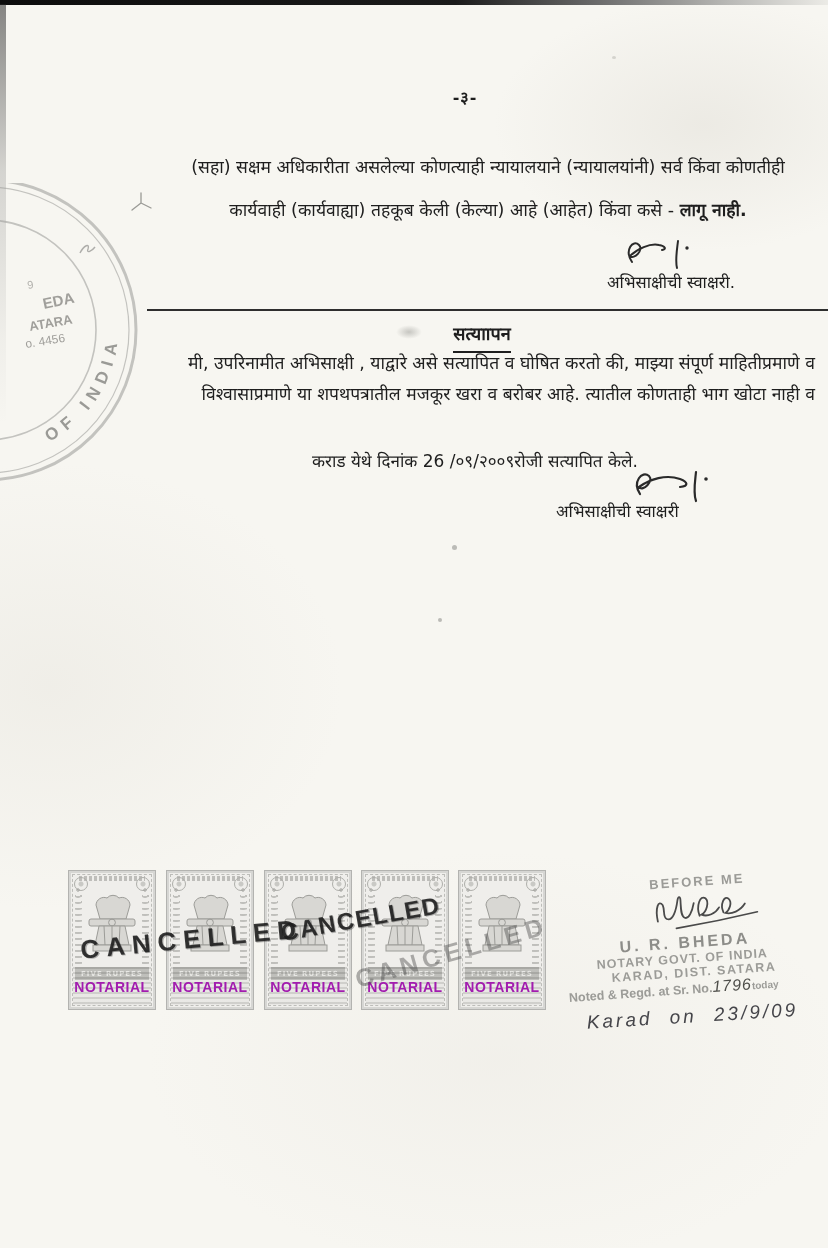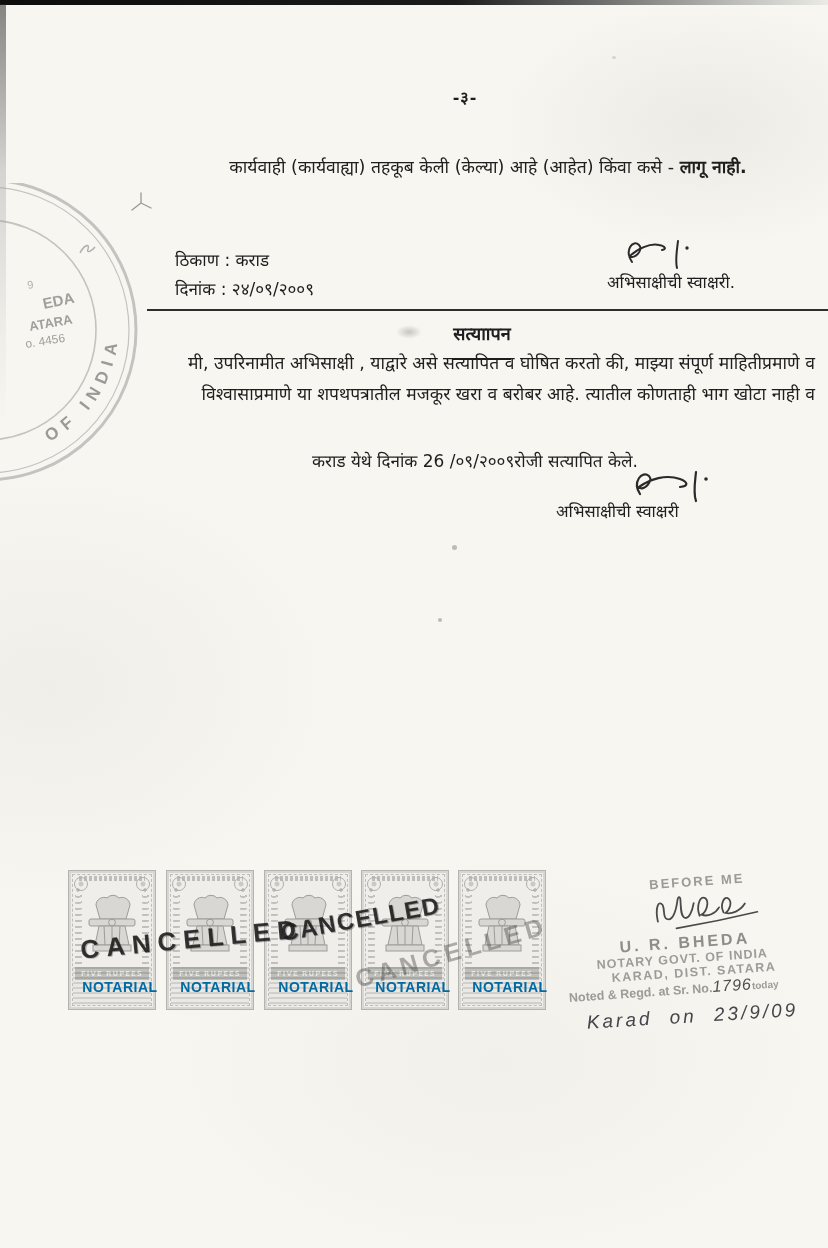--- a/index.html
+++ b/index.html
@@ -27,21 +27,21 @@
 
   
   .dev{font-family:"DejaVu Sans","Liberation Sans",sans-serif;color:#1e1e1e;}
   .pagenum{left:430px;top:86px;width:70px;text-align:center;font-size:16px;font-weight:600;letter-spacing:1px;}
   .clause{left:158px;top:146px;width:660px;text-align:center;font-size:17.5px;line-height:43px;font-weight:500;}
   .clause .em{font-weight:700;}
   .placedate{left:175px;top:246px;font-size:17px;line-height:29px;font-weight:500;}
   .sigcap1{left:563px;top:270px;width:172px;text-align:right;font-size:16.5px;font-weight:500;}
   .rule{left:147px;top:309px;width:681px;height:2px;background:#2e2e2e;}
   .vheading{left:400px;top:321px;width:164px;text-align:center;font-size:18px;font-weight:800;}
-  .vheading span{border-bottom:2px solid #1e1e1e;padding-bottom:14px;}
+  .vheading span{border-bottom:2px solid #1e1e1e;padding-bottom:7px;}
   .vbody{left:75px;top:348px;width:740px;font-size:17.5px;line-height:30.5px;font-weight:500;text-align:right;}
   .attest{left:312px;top:449px;font-size:17px;font-weight:500;}
   .sigcap2{left:556px;top:499px;width:158px;font-size:16.5px;font-weight:500;}
 
   
   .seal{left:0;top:183px;width:150px;height:305px;}
 
   
   .stamp{top:870px;width:86px;height:138px;border:1px solid #b3b3b0;
     background:#efeeeb;box-shadow:inset 0 0 0 2px rgba(170,170,166,.35);}
@@ -52,22 +52,22 @@
     background:radial-gradient(circle at center,#c9c9c5 0 2px,transparent 3px);}
   .stamp svg.emblem{position:absolute;left:12px;top:12px;}
   .sideorn{position:absolute;top:16px;width:7px;height:80px;
     background:repeating-radial-gradient(circle at 3px 3px,rgba(160,160,156,.6) 0 1.5px,transparent 2px 6px);}
   .rupband{position:absolute;left:6px;top:96px;right:6px;height:13px;background:#b2b2ae;
     color:#eceump;color:#ececE8;display:flex;align-items:center;justify-content:center;}
   .rupband span{font-size:7px;font-weight:700;letter-spacing:1px;color:#ededea;}
   .stamp .bottomband{position:absolute;left:4px;bottom:4px;right:4px;height:38px;
     background:repeating-linear-gradient(to bottom,rgba(150,150,146,.35) 0 2px,rgba(220,220,216,.3) 2px 5px);}
   .notarial{position:absolute;left:0;bottom:14px;width:100%;text-align:center;
-    font-size:14px;font-weight:800;letter-spacing:.5px;color:#0369a1;
-    font-family:"Liberation Sans","DejaVu Sans",sans-serif;margin-left:8px;}
+    font-size:14px;font-weight:800;letter-spacing:.5px;color:#a21caf;
+    font-family:"Liberation Sans","DejaVu Sans",sans-serif;}
   .cancel{position:absolute;font-family:"Liberation Sans","DejaVu Sans",sans-serif;
     font-weight:800;color:rgba(28,28,28,.88);white-space:nowrap;
     text-shadow:1px 1px 0 rgba(50,50,50,.35);}
   .cancel1{left:80px;top:924px;font-size:26px;letter-spacing:7px;transform:rotate(-5.5deg);}
   .cancel2{left:280px;top:905px;font-size:24px;letter-spacing:1.5px;transform:rotate(-10deg);}
   .cancel3{left:352px;top:938px;font-size:25px;letter-spacing:5px;transform:rotate(-16deg);
     color:rgba(70,70,70,.42);text-shadow:none;}
 
   
   .endorse{left:566px;top:874px;width:262px;transform:rotate(-4deg);
@@ -93,27 +93,24 @@
   <div class="abs speck" style="left:438px;top:618px;width:4px;height:4px;"></div>
   <div class="abs speck" style="left:612px;top:56px;width:4px;height:3px;opacity:.3;"></div>
   <div class="abs smudge" style="left:396px;top:325px;width:26px;height:14px;"></div>
   <svg class="abs" style="left:128px;top:190px;" width="26" height="26">
     <path d="M13,3 L13,13 M13,13 L4,20 M13,13 L23,18" stroke="#9a9a96" stroke-width="1.3" fill="none" stroke-linecap="round"></path>
   </svg>
 
   <div class="abs dev pagenum">-३-</div>
 
   <div class="abs dev clause">
+    <div>(सहा) सक्षम अधिकारीता असलेल्या कोणत्याही न्यायालयाने (न्यायालयांनी) सर्व किंवा कोणतीही</div>
     <div><span>कार्यवाही (कार्यवाह्या) तहकूब केली (केल्या) आहे (आहेत) किंवा कसे - </span><span class="em">लागू नाही.</span></div>
   </div>
 
-  <div class="abs dev placedate">
-    <div>ठिकाण : कराड</div>
-    <div>दिनांक : २४/०९/२००९</div>
-  </div>
 
   <svg class="abs" style="left:620px;top:236px;" width="76" height="36" viewBox="0 0 76 36">
     <path d="M12,26 C4,14 13,3 19,9 C24,14 14,24 10,20 C17,13 30,7 39,9 C45,10 47,13 42,14" stroke="#2a2a2a" stroke-width="2" fill="none" stroke-linecap="round"></path>
     <path d="M58,5 C57,14 55,24 57,32" stroke="#2a2a2a" stroke-width="2" fill="none" stroke-linecap="round"></path>
     <circle cx="67" cy="12" r="1.7" fill="#2a2a2a"></circle>
   </svg>
   <div class="abs dev sigcap1">अभिसाक्षीची स्वाक्षरी.</div>
 
   <div class="abs rule"></div>
 

